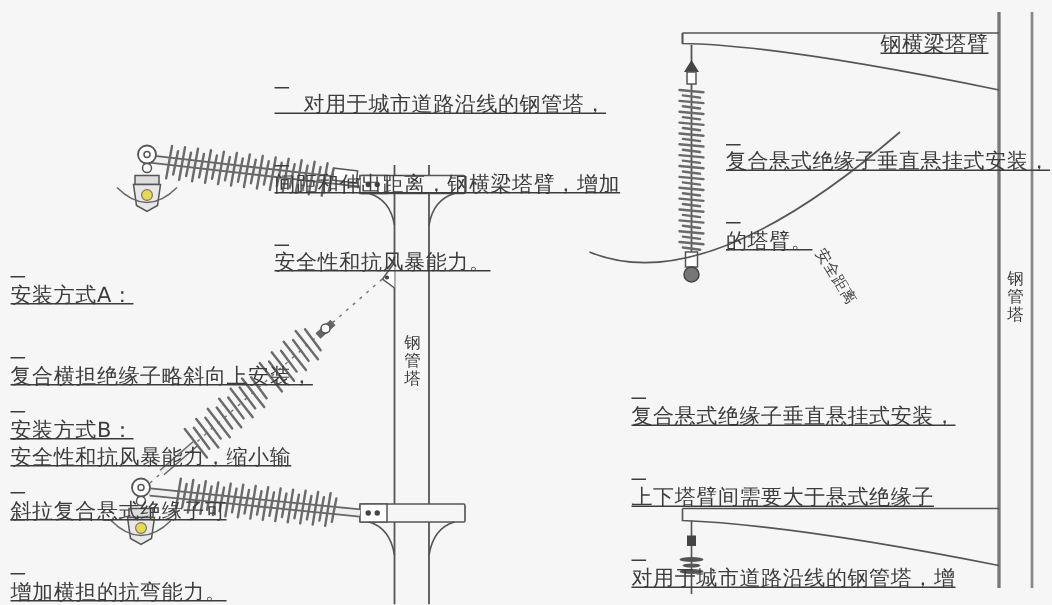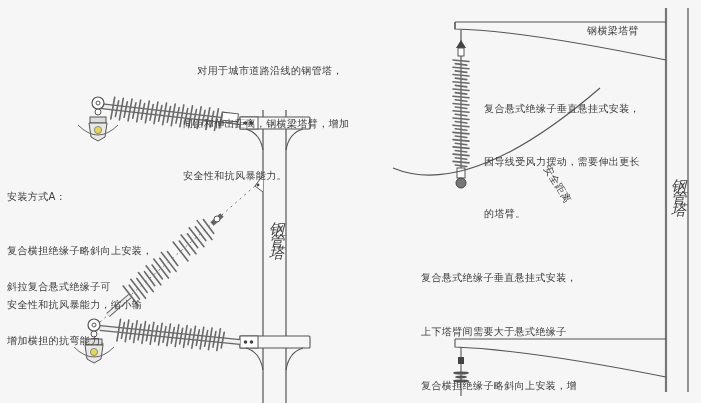--- a/index.html
+++ b/index.html
@@ -4,27 +4,27 @@
   <style>
     html, body { margin: 0; padding: 0; }
     body {
       width: 701px; height: 403px; overflow: hidden;
       background: #f6f6f6;
       font-family: "DejaVu Sans", "Liberation Sans", sans-serif;
       position: relative;
     }
     .canvas { position: absolute; left: 0; top: 0; width: 701px; height: 403px; }
     .txt {
-      position: absolute; font-size: 10px; line-height: 17.5px;
-      color: #3c3c3c; white-space: pre; letter-spacing: 0.4px;
+      position: absolute; font-size: 14px; line-height: 17.5px;
+      color: #3c3c3c; white-space: pre; letter-spacing: 0.4px; text-decoration: underline;
     }
     .txt div { white-space: pre; }
     .vlabel {
-      position: absolute; font-size: 15px; line-height: 12px; color: #3c3c3c;
-      width: 12px; text-align: center; word-break: break-all; white-space: normal; font-style: italic;
+      position: absolute; font-size: 11px; line-height: 12px; color: #3c3c3c;
+      width: 12px; text-align: center; word-break: break-all; white-space: normal;
     }
     .rlabel {
       position: absolute; font-size: 10px; color: #3c3c3c;
       transform: rotate(58deg); transform-origin: left top; white-space: pre;
       letter-spacing: 0.5px;
     }
   </style>
 </head>
 <body>
 
@@ -244,36 +244,36 @@
 </div>
 
 <div class="txt" style="left:7px; top:152px; line-height:18px;">
   <div>安装方式A：</div>
   <div>复合横担绝缘子略斜向上安装，</div>
   <div>安全性和抗风暴能力，缩小输</div>
   
 </div>
 
 <div class="txt" style="left:7px; top:242px; line-height:18px;">
+  <div>安装方式B：</div>
   <div>斜拉复合悬式绝缘子可</div>
   <div>增加横担的抗弯能力。</div>
 </div>
 
 <div class="vlabel" style="left:269px; top:223px;">钢管塔</div>
 
 <div class="txt" style="left:587px; top:22px;">钢横梁塔臂</div>
 
 <div class="vlabel" style="left:671px; top:180px;">钢管塔</div>
 
 <div class="rlabel" style="left:552px; top:163px;">安全距离</div>
 
 <div class="txt" style="left:484px; top:65px;">
   <div>复合悬式绝缘子垂直悬挂式安装，</div>
-  <div>因导线受风力摆动，需要伸出更长</div>
   <div>的塔臂。</div>
 </div>
 
 <div class="txt" style="left:421px; top:233px; line-height:18px;">
   <div>复合悬式绝缘子垂直悬挂式安装，</div>
   <div>上下塔臂间需要大于悬式绝缘子</div>
-  <div>复合横担绝缘子略斜向上安装，增</div>
+  <div>对用于城市道路沿线的钢管塔，增</div>
   
 </div>
 
 </body></html>

